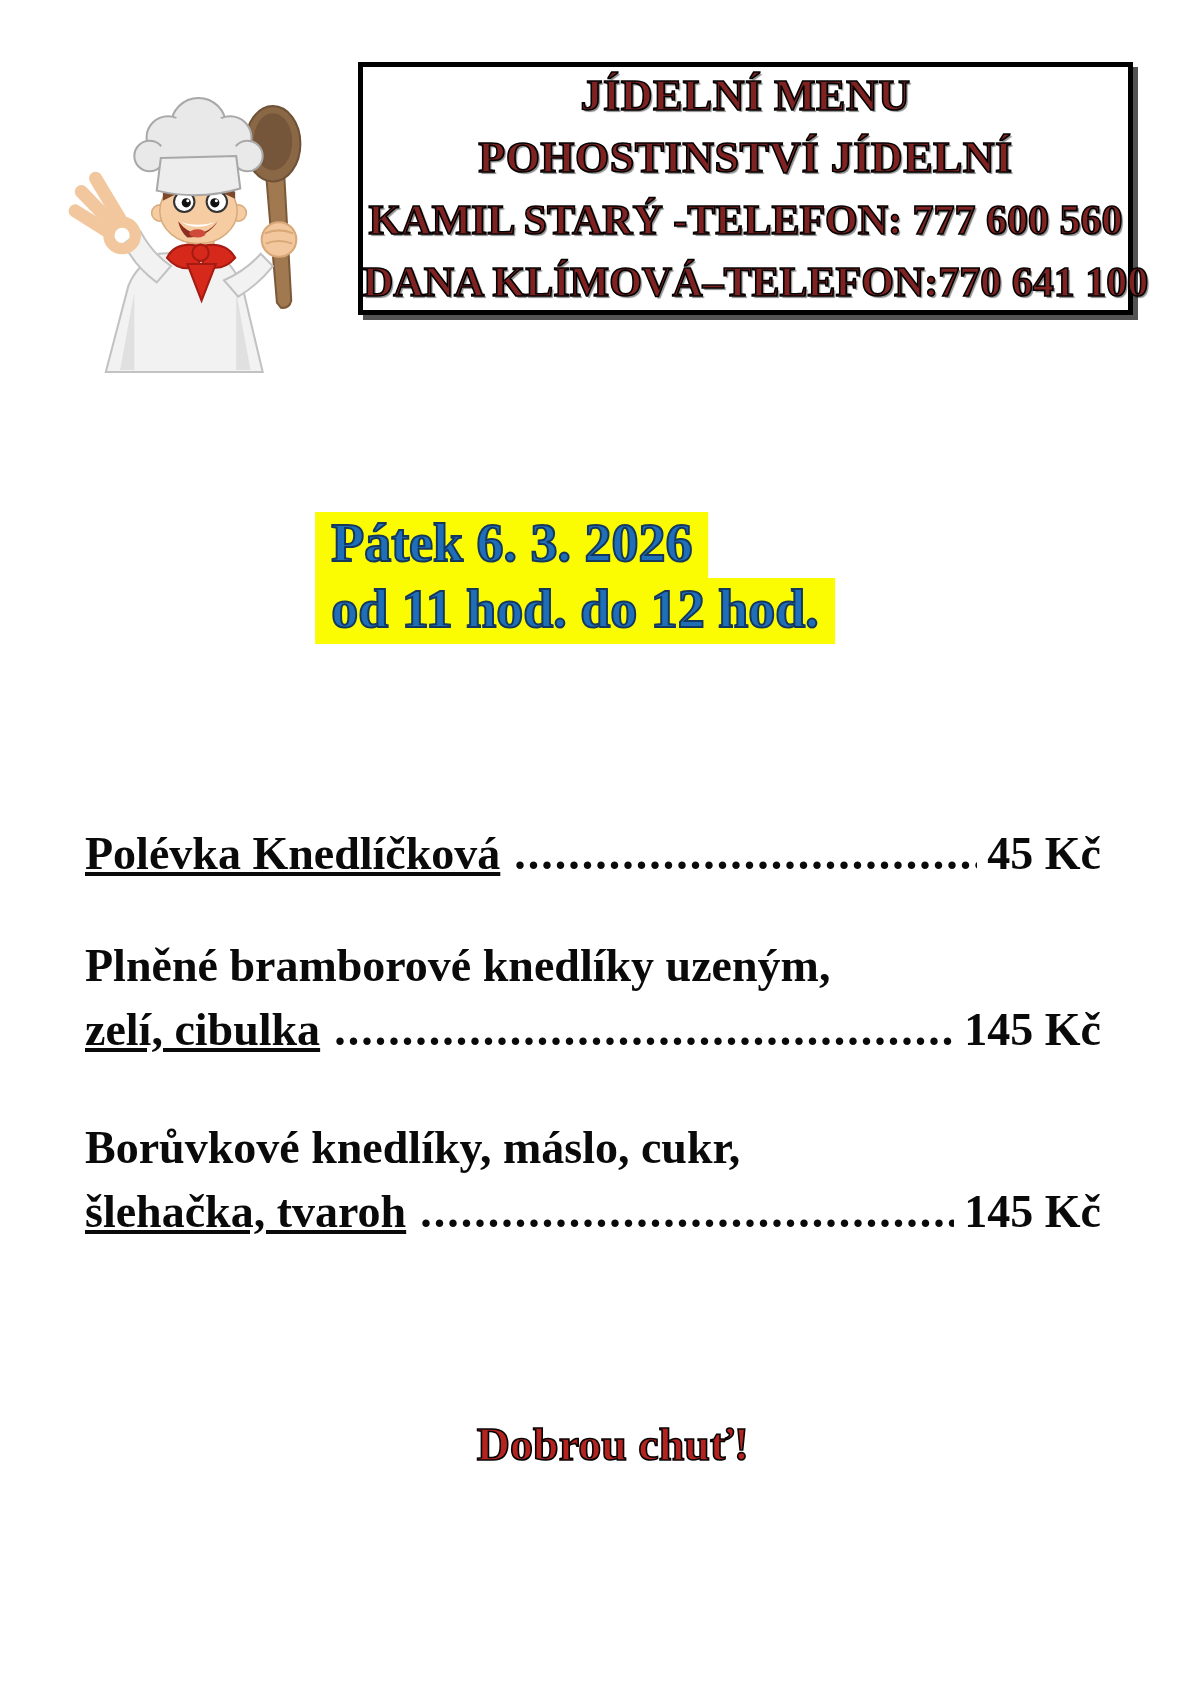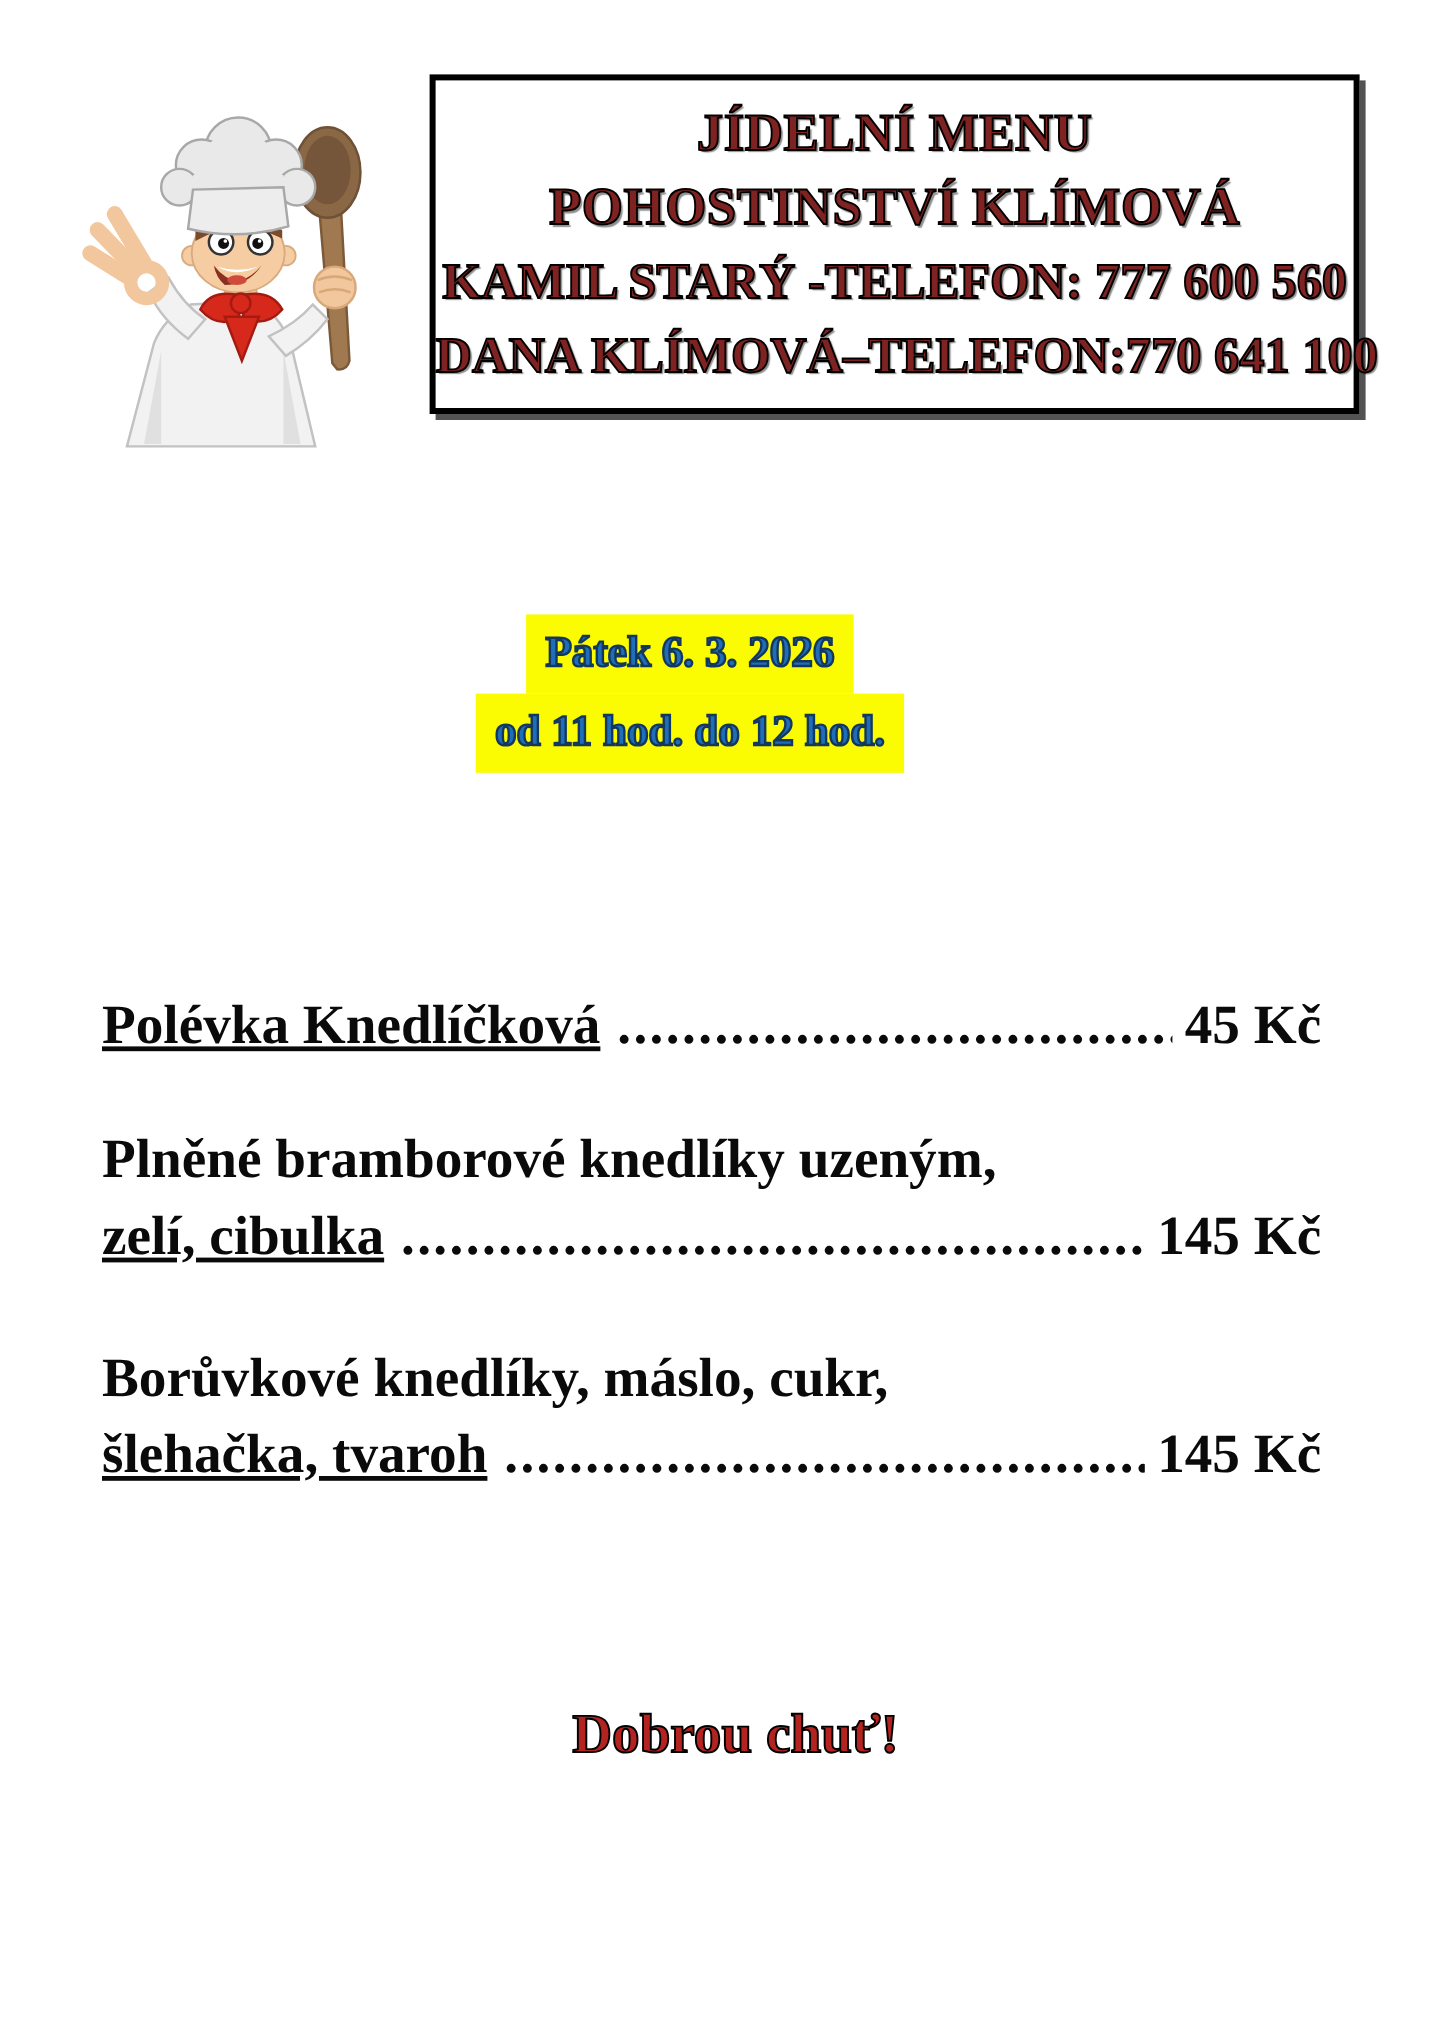--- a/index.html
+++ b/index.html
@@ -7,39 +7,39 @@
     width:1200px;height:1697px;background:#ffffff;position:relative;
     font-family:"Liberation Serif", serif;overflow:hidden;
   }
   .page{position:absolute;inset:0;}
 
   
   .chef{position:absolute;left:28px;top:48px;width:286px;height:326px;}
 
   
   .header-box{
-    position:absolute;left:358px;top:62px;width:775px;height:283px;
+    position:absolute;left:358px;top:62px;width:775px;height:253px;
     box-sizing:border-box;border:5px solid #000;background:#fff;
     box-shadow:5px 5px 0 rgba(40,40,40,0.8);
     display:flex;flex-direction:column;justify-content:center;
     text-align:center;
   }
   .hline{
     font-weight:bold;color:#7e2222;
     -webkit-text-stroke:1.6px #000;
     text-shadow:2px 2px 1px rgba(0,0,0,0.45);
     line-height:62px;white-space:nowrap;
   }
   .hl1{font-size:44px;letter-spacing:0.5px;}
   .hl2{font-size:42px;}
 
   
   .date-banner{
     position:absolute;top:512px;left:575px;transform:translateX(-50%);
-    text-align:center;font-weight:bold;font-size:36px;
+    font-weight:bold;font-size:54px;
     color:#1f6fb8;-webkit-text-stroke:2px #14375e;white-space:nowrap;
   }
   .date-banner .hl{
     display:inline-block;background:#fbfb02;
     padding:4px 16px 8px 16px;line-height:54px;
   }
 
   
   .menu{
     position:absolute;left:85px;top:822px;width:1016px;
@@ -131,21 +131,21 @@
     <g fill="#d7281c" stroke="#a51b12" stroke-width="2">
       <path d="M166 194 Q144 190 136 206 Q150 222 168 213 Z"></path>
       <path d="M172 194 Q194 190 203 206 Q190 221 171 213 Z"></path>
       <path d="M156 212 L170 248 L184 212 Z"></path>
       <circle cx="169" cy="201" r="8"></circle>
     </g>
   </svg>
 
   <div class="header-box">
     <div class="hline hl1">JÍDELNÍ MENU</div>
-    <div class="hline hl1">POHOSTINSTVÍ KLÍMOVÁ</div>
+    <div class="hline hl1">POHOSTINSTVÍ JÍDELNÍ</div>
     <div class="hline hl2">KAMIL STARÝ -TELEFON: 777 600 560</div>
     <div class="hline hl2">DANA KLÍMOVÁ–TELEFON:770 641 100</div>
   </div>
 
   <div class="date-banner">
     <span class="hl">Pátek 6. 3. 2026</span><br>
     <span class="hl">od 11 hod. do 12 hod.</span>
   </div>
 
   <div class="menu">

